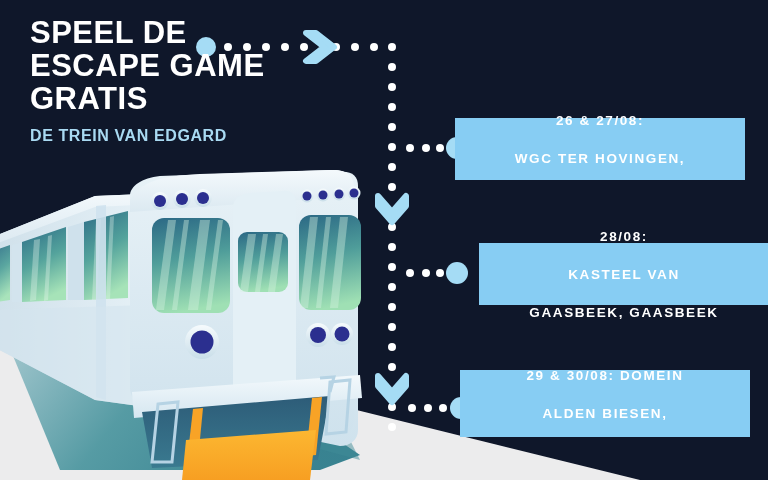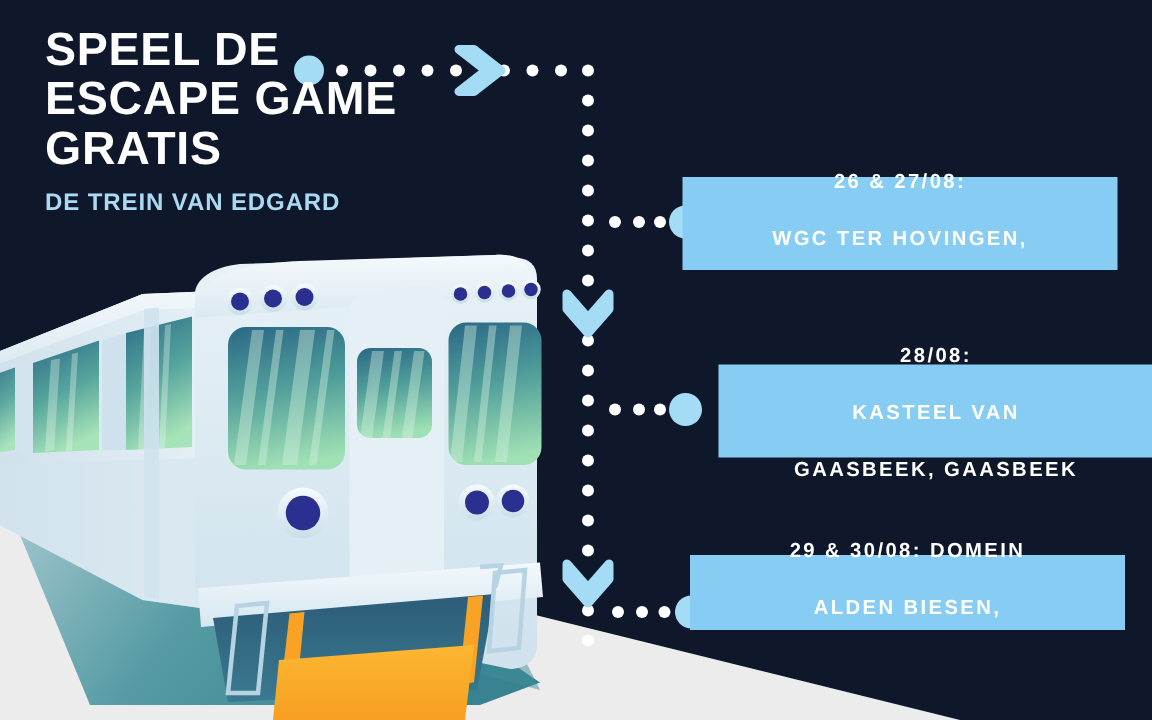--- a/index.html
+++ b/index.html
@@ -56,21 +56,21 @@
     display:flex;
     align-items:center;
     justify-content:center;
     z-index:38;
     box-sizing:border-box;
     padding:4px 8px;
   }
   .infobox span{display:block;width:100%;}
   #box1{left:455px;top:118px;width:290px;height:62px;}
   #box2{left:455px;top:243px;width:290px;height:62px;margin-left:24px;}
-  #box3{left:460px;top:370px;width:290px;height:50px;}
+  #box3{left:460px;top:370px;width:290px;height:67px;}
 </style>
 </head>
 <body>
 
 <div id="poster">
 
   <svg class="layer" viewBox="0 0 768 480" width="768" height="480">
     <defs>
       <linearGradient id="gBody" x1="0" y1="0" x2="0" y2="1">
         <stop offset="0%" stop-color="#e8f2f7"></stop>

